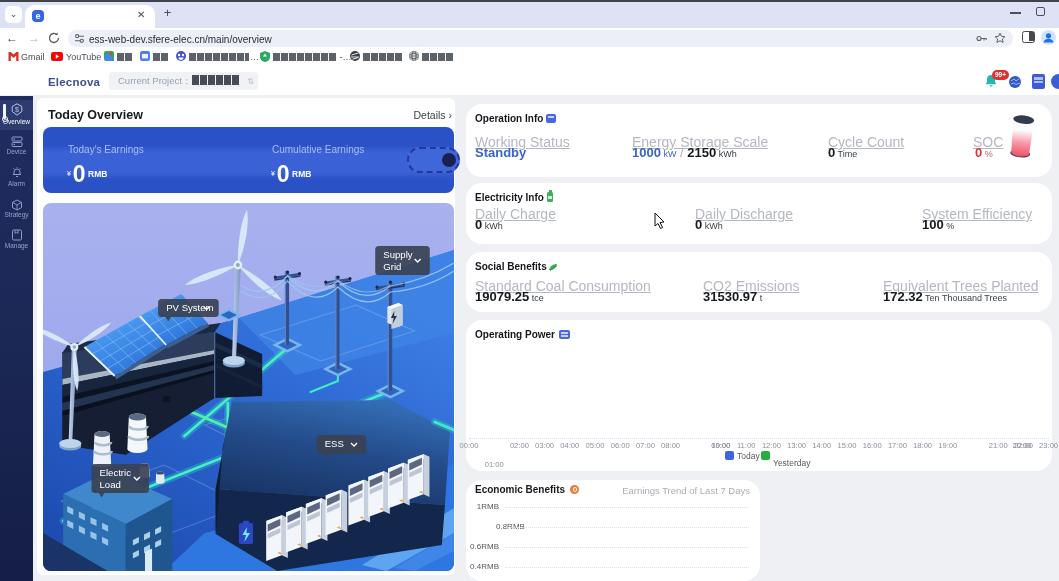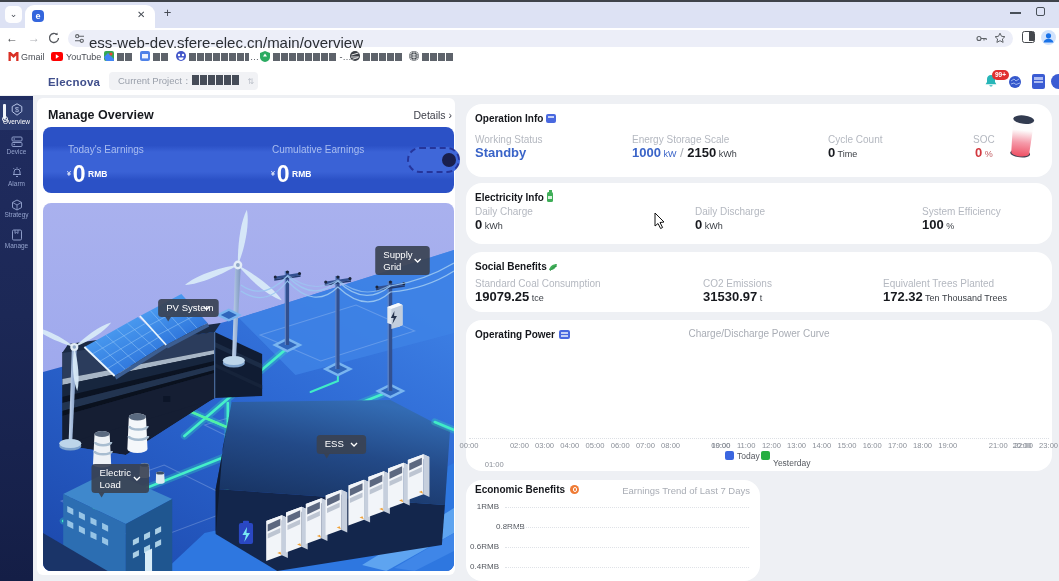--- a/index.html
+++ b/index.html
@@ -13,21 +13,21 @@
 #tab { left:25px; top:5px; width:130px; height:23px; background:#fff; border-radius:9px 9px 0 0; }
 #fav { left:7px; top:5px; width:12px; height:12px; border-radius:4px; background:#3466dd; color:#fff; font-size:9px; font-weight:bold; text-align:center; line-height:12px; }
 #tabtitle { left:24px; top:6px; font-size:14px; color:#3c4043;margin-top:31px; }
 #tabx { left:112px; top:4px; font-size:10px; color:#454b54; }
 #newtab { left:159px; top:5px; font-size:13px; color:#454b54; width:17px; text-align:center; }
 #winmin { left:1010px; top:12px; width:11px; height:1.8px; background:#495059; }
 #winrest { left:1036px; top:7px; width:9px; height:9px; border:1.6px solid #495059; border-radius:2px; }
 #toolbar { left:0; top:28px; width:1059px; height:22px; background:#fff; }
 .navbtn { top:31px; font-size:12px; }
 #addrbar { left:68px; top:30px; width:945px; height:17px; border-radius:9px; background:#eceef8; }
-#addrtext { left:89px; top:34px; font-size:15px; color:#2b2e33; }
+#addrtext { left:89px; top:34px; font-size:10px; color:#2b2e33; }
 
 #bookbar { left:0; top:50px; width:1059px; height:16px; background:#fff; }
 .bm { position:absolute; top:52px; font-size:9px; color:#4a4e55; }
 .cjk { display:inline-block; }
 .cjk i { display:inline-block; width:7px; height:8.5px; background:#5e636b; margin-right:1px; vertical-align:-1px; }
 
 #apphead { left:0; top:66px; width:1059px; height:30px; background:#fff; border-bottom:1px solid #eef0f3; }
 #logo { left:48px; top:76px; font-size:11.5px; font-weight:bold; color:#404f8c; letter-spacing:0.2px; }
 #projpill { left:109px; top:72px; width:149px; height:18px; background:#f1f2f5; border-radius:4px; font-size:9.5px; color:#9aa0ab; line-height:18px; padding-left:9px; }
 
@@ -45,21 +45,21 @@
 .bval { position:absolute; top:34px; color:#fff; }
 .bval .yen { font-size:7px; vertical-align:6px; }
 .bval .big { font-size:23px; font-weight:bold; }
 .bval .unit { font-size:8.5px; font-weight:bold; vertical-align:5px; }
 #togglehl { left:364px; top:20px; width:53px; height:26px; border-radius:13px; background:#3f67d9; border:2px dashed #25359b; }
 #togglehl .dot { position:absolute; left:33px; top:4px; width:14px; height:14px; border-radius:50%; background:#191f4e; }
 #illus { left:6px; top:105px; width:411px; height:368px; border-radius:8px; overflow:hidden; }
 
 .rcard { position:absolute; background:#fff; border-radius:16px; }
 .ctitle { position:absolute; left:9px; top:9px; font-size:10px; font-weight:bold; color:#15171c; }
-.clab { position:absolute; font-size:10px; color:#b4b8c0; }
+.clab { position:absolute; font-size:14px; color:#b4b8c0;text-decoration:underline; }
 .cval { position:absolute; font-size:13px; font-weight:bold; color:#17191e; }
 .cval .u { font-size:9px; font-weight:normal; color:#3c4047; }
 .ylab { position:absolute; left:0; width:33px; text-align:right; font-size:8px; color:#54585f; }
 .ylab2 { position:absolute; left:0; width:29px; text-align:right; font-size:8px; color:#54585f; }
 .grid { position:absolute; border-top:1px dotted #dfe2e7; }
 .xl { position:absolute; top:121px; width:26px; margin-left:-13px; text-align:center; font-size:7.6px; color:#8a8f98; }
 </style>
 </head>
 <body>
 <div id="stage">
@@ -196,21 +196,21 @@
           <path d="M1.5 3.4L6 6l4.5-2.6M6 6v5" stroke="#8d9cc8" stroke-width="0.9" fill="none"></path>
         </svg>
       <div class="sitem" style="top:115px;">Strategy</div>
       <svg class="abs" style="left:11px;top:133px;" width="12" height="12" viewBox="0 0 12 12">
           <rect x="1.5" y="1" width="9" height="10" rx="1.2" fill="none" stroke="#8d9cc8" stroke-width="1"></rect>
           <path d="M4 1v3.4l1.5-1 1.5 1V1" stroke="#8d9cc8" stroke-width="0.9" fill="none"></path>
         </svg>
       <div class="sitem" style="top:146px;">Manage</div>
     </div>
     <div class="abs" id="leftcard">
-      <div class="abs" id="svtitle">Manage Overview</div>
+      <div class="abs" id="svtitle">Today Overview</div>
       <div class="abs" id="details">Details ›</div>
       <div class="abs" id="banner">
         <div class="blab" style="left:25px;">Today's Earnings</div>
         <div class="bval" style="left:24px;"><span class="yen">¥ </span><span class="big">0</span><span class="unit"> RMB</span></div>
         <div class="blab" style="left:229px;">Cumulative Earnings</div>
         <div class="bval" style="left:228px;"><span class="yen">¥ </span><span class="big">0</span><span class="unit"> RMB</span></div>
         <div class="abs" id="togglehl">
             <div class="dot"></div>
           </div>
       </div>
@@ -543,21 +543,20 @@
       <div class="cval" style="left:237px;top:37px;">31530.97<span class="u"> t</span></div>
       <div class="clab" style="left:417px;top:26px;">Equivalent Trees Planted</div>
       <div class="cval" style="left:417px;top:37px;">172.32<span class="u"> Ten Thousand Trees</span></div>
     </div>
     <div class="abs rcard" id="card-po" style="left:466px;top:224px;width:586px;height:151px;">
       <div class="ctitle">Operating Power</div>
       <div class="abs" style="left:93px;top:10px;width:11px;height:9px;background:#4968df;border-radius:2px;">
           <div style="position:absolute;left:2px;top:2px;width:7px;height:1.5px;background:#c6d1f5;"></div>
           <div style="position:absolute;left:2px;top:5px;width:7px;height:1.5px;background:#c6d1f5;"></div>
         </div>
-      <div class="abs" style="left:170px;top:8px;width:246px;text-align:center;font-size:10px;color:#a9adb5;">Charge/Discharge Power Curve</div>
       <div class="abs" style="left:3px;top:118px;width:580px;border-top:1px dotted #dcdfe4;"></div>
       <div id="xlabels">
           <div class="xl" style="left:3.0px;">00:00</div>
           <div class="xl" style="left:28.2px;margin-top:19px;">01:00</div>
           <div class="xl" style="left:53.4px;">02:00</div>
           <div class="xl" style="left:78.6px;">03:00</div>
           <div class="xl" style="left:103.8px;">04:00</div>
           <div class="xl" style="left:129.0px;">05:00</div>
           <div class="xl" style="left:154.2px;">06:00</div>
           <div class="xl" style="left:179.4px;">07:00</div>

